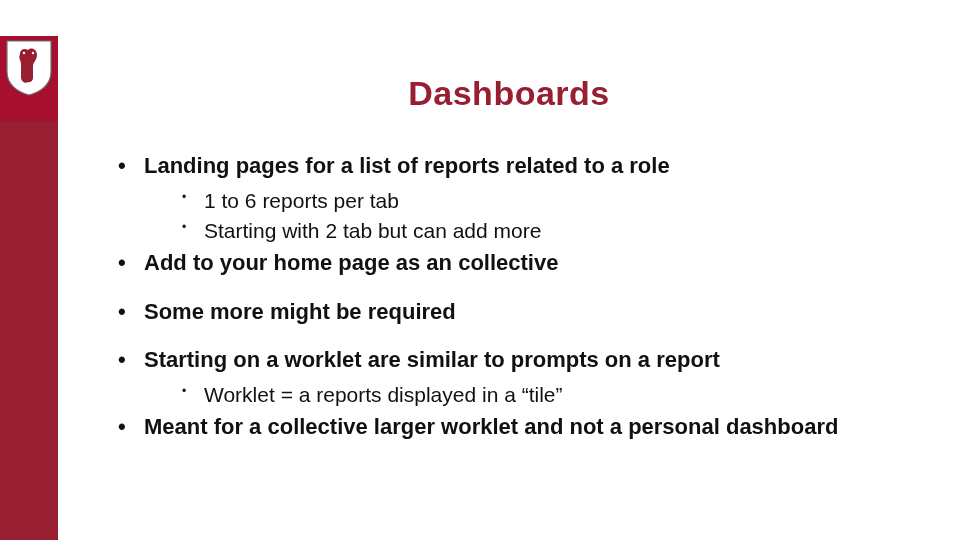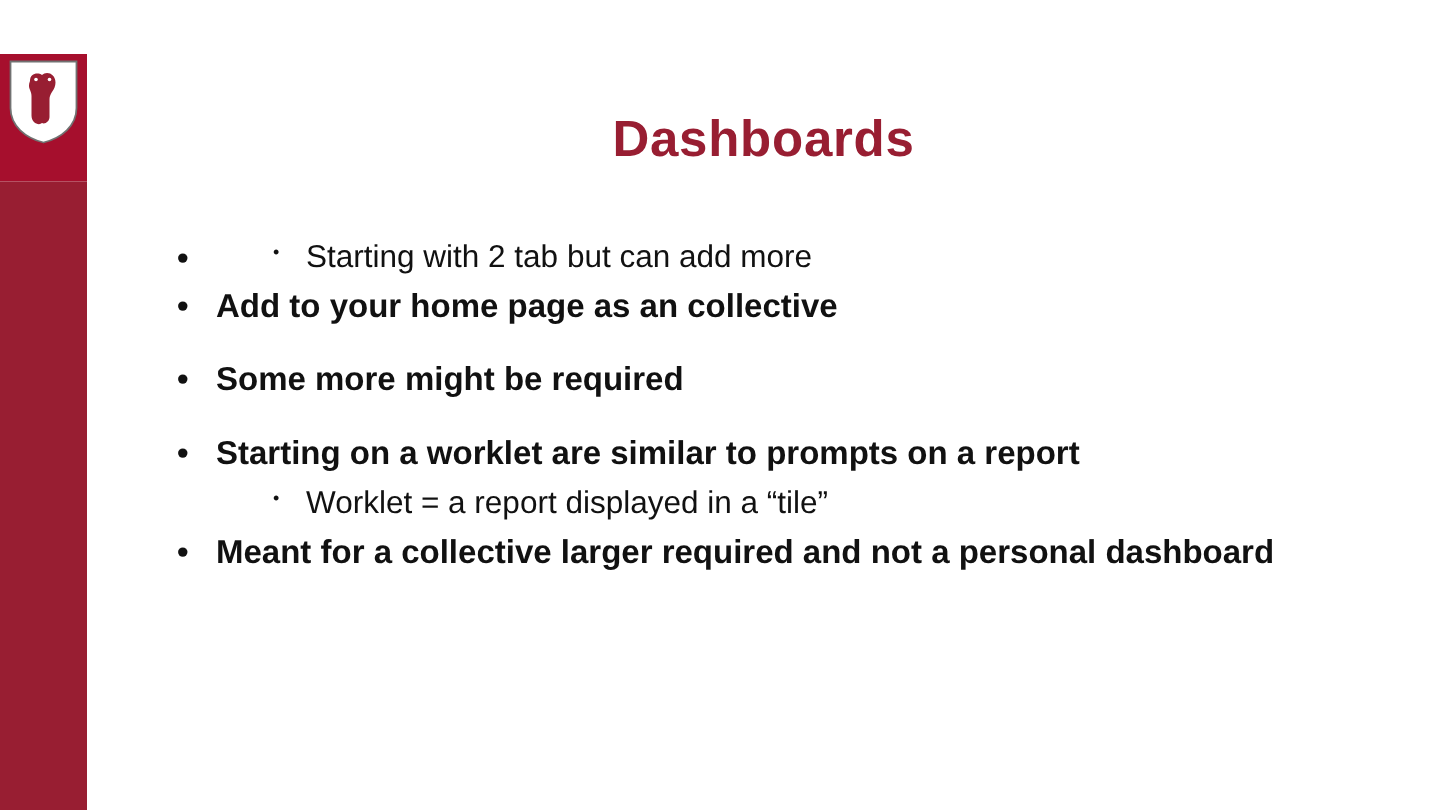--- a/index.html
+++ b/index.html
@@ -131,40 +131,42 @@
       </svg>
     </div>
   </div>
 
   <div class="title crimson">Dashboards</div>
 
   <div class="content">
     <ul class="lvl1">
 
       <li class="crimson tight">
+        <span>Landing pages for a list of reports related to a role</span>
         <ul class="lvl2">
+          <li>1 to 6 reports per tab</li>
           <li>Starting with 2 tab but can add more</li>
         </ul>
       </li>
 
       <li class="crimson">
         <span>Add to your home page as an collective</span>
       </li>
 
       <li class="crimson">
         <span>Some more might be required</span>
       </li>
 
       <li class="crimson tight">
         <span>Starting on a worklet are similar to prompts on a report</span>
         <ul class="lvl2">
-          <li>Worklet = a report displayed in a “tile”</li>
+          <li>Worklet = a reports displayed in a “tile”</li>
         </ul>
       </li>
 
       <li class="crimson">
-        <span>Meant for a collective larger required and not a personal dashboard</span>
+        <span>Meant for a collective larger worklet and not a personal dashboard</span>
       </li>
 
     </ul>
   </div>
 
 </div>
 
 </body></html>

